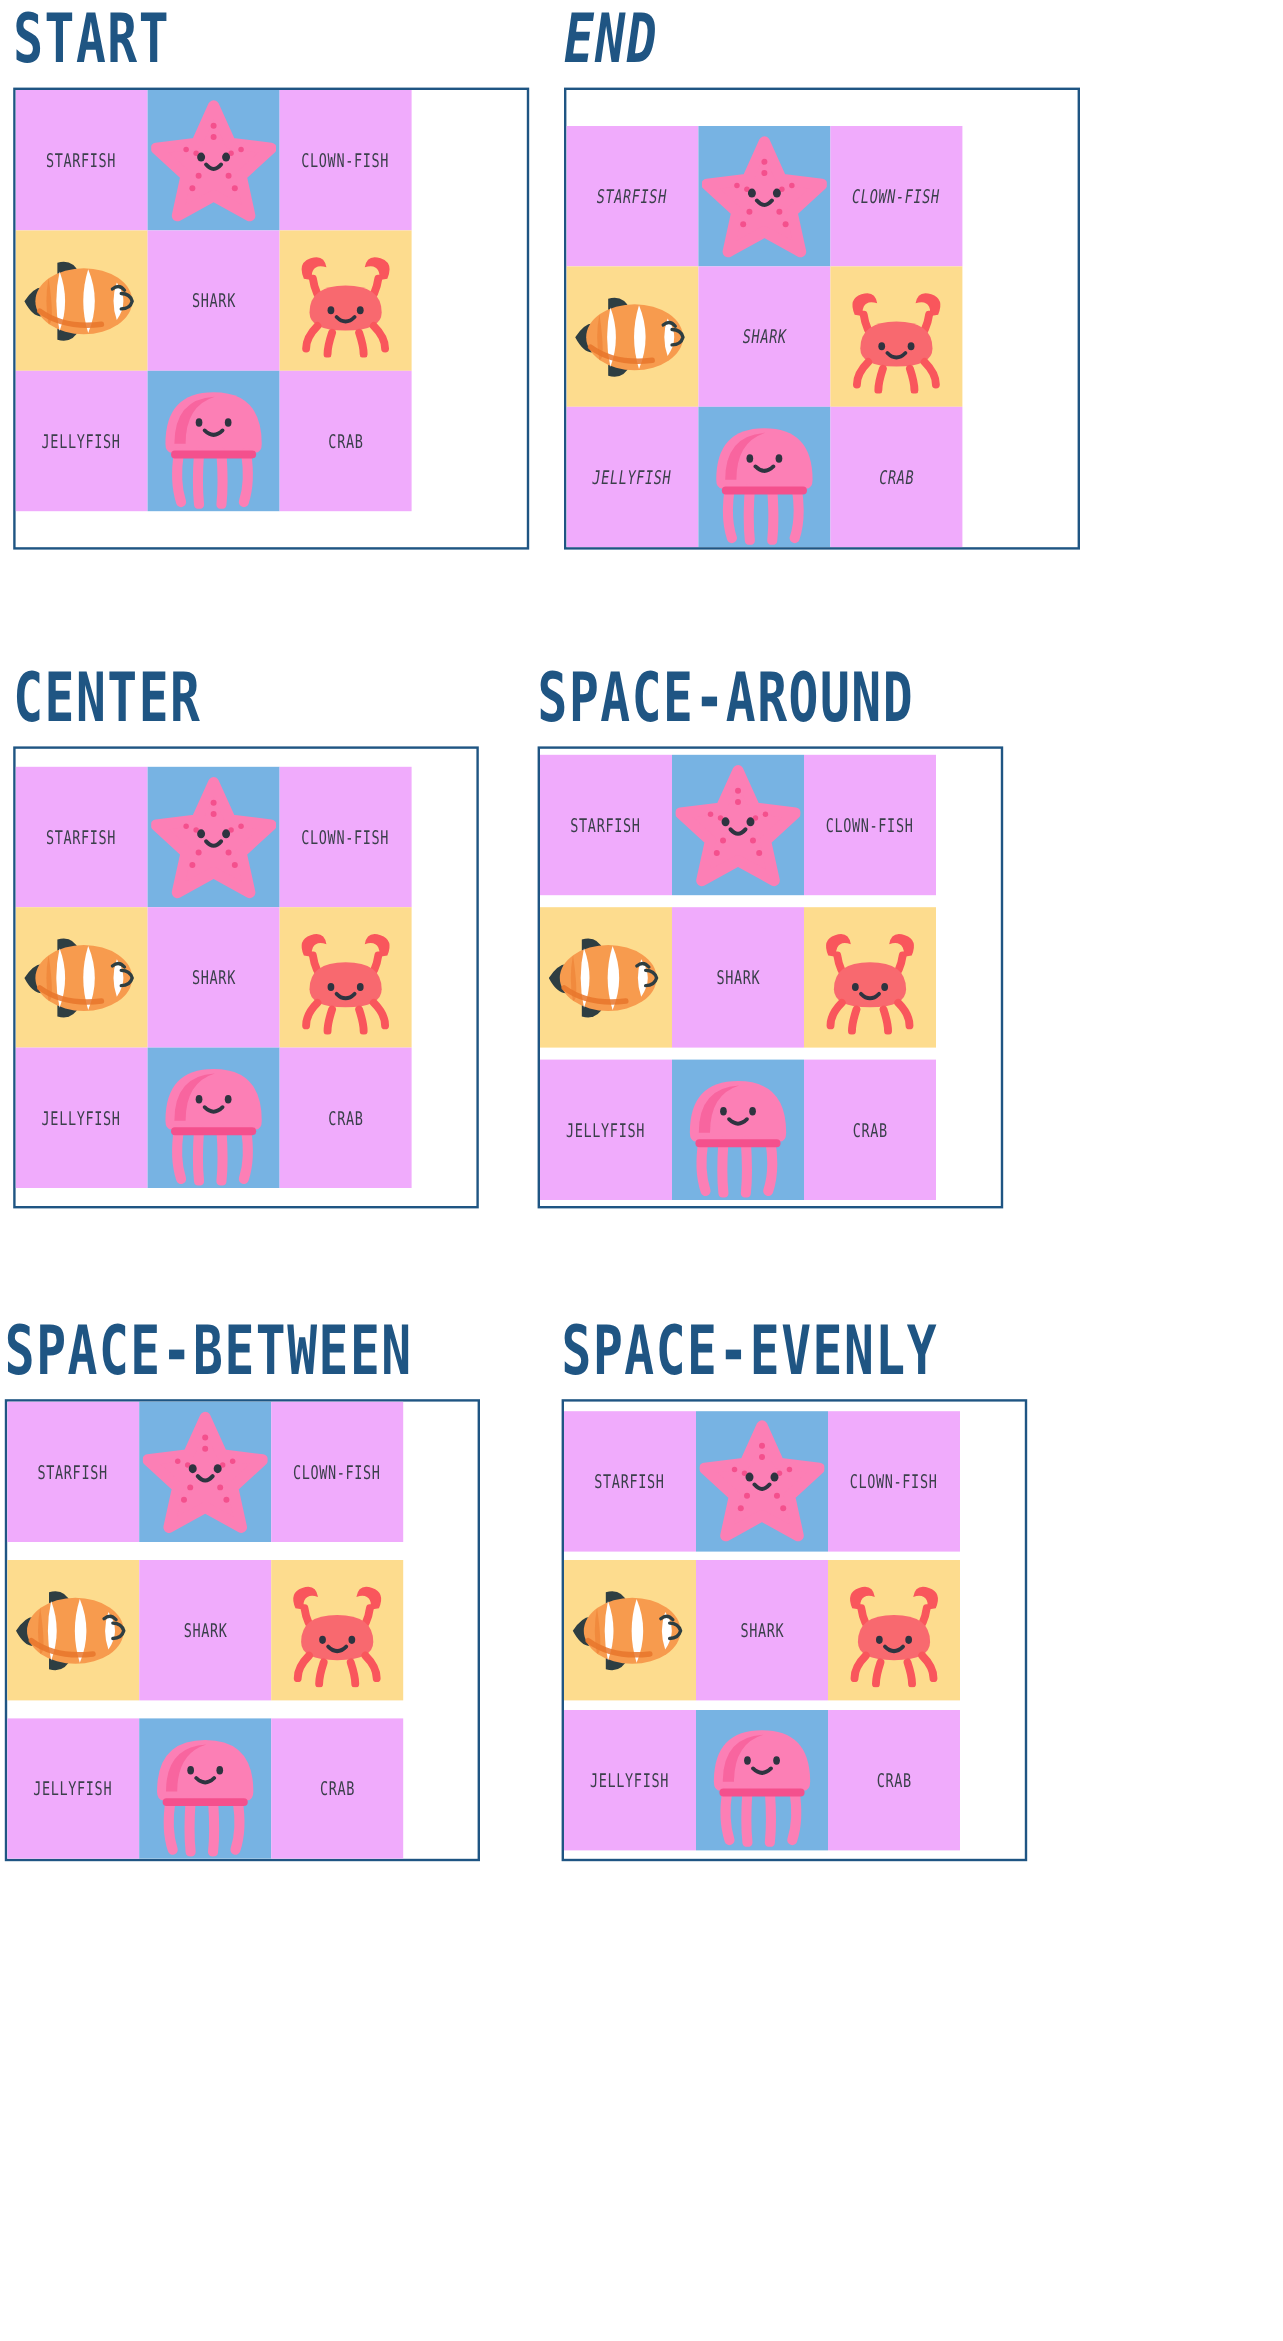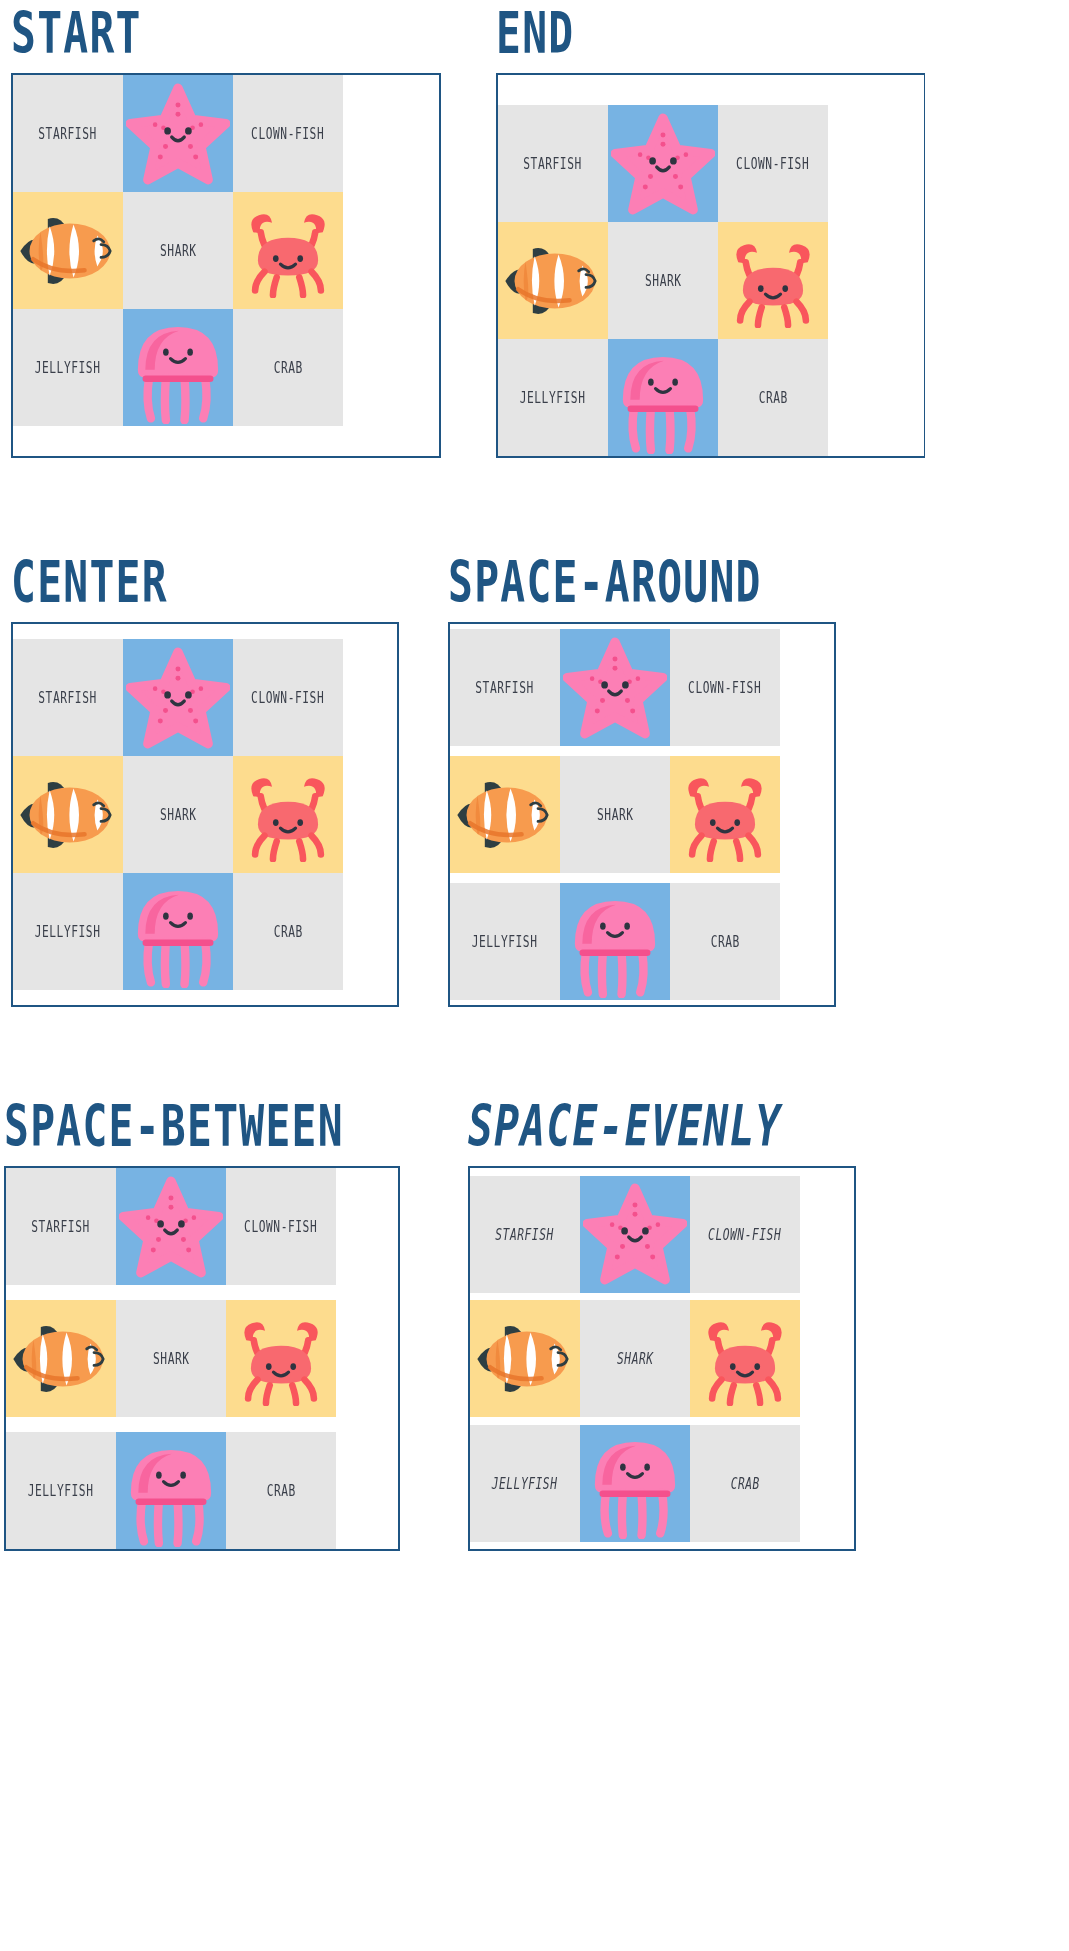--- a/index.html
+++ b/index.html
@@ -57,21 +57,21 @@
   .cell-label {
     font-family: "DejaVu Sans Mono", monospace;
     font-size: 12.5px;
     color: #3a3f4a;
     letter-spacing: 0.6px;
     transform: scaleX(0.9) scaleY(1.25);
     white-space: nowrap;
     z-index: 3;
   }
 
-  .bg-pink   { background: #e5e5e5; }
+  .bg-pink   { background: #f0abfc; }
   .bg-blue   { background: #77B3E3; }
   .bg-yellow { background: #FDDC8E; }
 
   .art { position: absolute; inset: 0; display: flex; align-items: center; justify-content: center; }
   .art svg { display: block; }
 </style>
 </head>
 <body>
 
 <div id="root">
@@ -165,21 +165,21 @@
       <path d="M47 50 q8 8 16 0" stroke="#2E3440" stroke-width="3.4" fill="none" stroke-linecap="round"></path>
     </svg>
             </div>
           </div>
           <div class="cell bg-pink" style="width: 110px; height: 117px;">
             <span class="cell-label">CRAB</span>
           </div>
         </div>
       </div>
     </div>
-    <div class="panel" style="left: 496px; top: 15px;">
+    <div class="panel" style="left: 470px; top: 15px; font-style: italic;">
       <div class="panel-title" style="height: 58px;">END</div>
       <div class="flex-container" style="width: 430px; height: 385px; place-content: flex-end;">
         <div class="row" style="height: 117px;">
           <div class="cell bg-pink" style="width: 110px; height: 117px;">
             <span class="cell-label">STARFISH</span>
           </div>
           <div class="cell bg-blue" style="width: 110px; height: 117px;">
             <div class="art">
               <svg viewBox="0 0 100 100" width="104" height="104" aria-hidden="true">
       <path d="M50 6 L63.5 36 L96 40 L72 62 L79 94 L50 78 L21 94 L28 62 L4 40 L36.5 36 Z" fill="#FC7FB5" stroke="#FC7FB5" stroke-width="9" stroke-linejoin="round"></path>
@@ -553,21 +553,21 @@
       <path d="M47 50 q8 8 16 0" stroke="#2E3440" stroke-width="3.4" fill="none" stroke-linecap="round"></path>
     </svg>
             </div>
           </div>
           <div class="cell bg-pink" style="width: 110px; height: 117px;">
             <span class="cell-label">CRAB</span>
           </div>
         </div>
       </div>
     </div>
-    <div class="panel" style="left: 468px; top: 1108px; font-style: italic;">
+    <div class="panel" style="left: 468px; top: 1108px;">
       <div class="panel-title" style="height: 58px;">SPACE-EVENLY</div>
       <div class="flex-container" style="width: 388px; height: 385px; place-content: space-evenly;">
         <div class="row" style="height: 117px;">
           <div class="cell bg-pink" style="width: 110px; height: 117px;">
             <span class="cell-label">STARFISH</span>
           </div>
           <div class="cell bg-blue" style="width: 110px; height: 117px;">
             <div class="art">
               <svg viewBox="0 0 100 100" width="104" height="104" aria-hidden="true">
       <path d="M50 6 L63.5 36 L96 40 L72 62 L79 94 L50 78 L21 94 L28 62 L4 40 L36.5 36 Z" fill="#FC7FB5" stroke="#FC7FB5" stroke-width="9" stroke-linejoin="round"></path>

